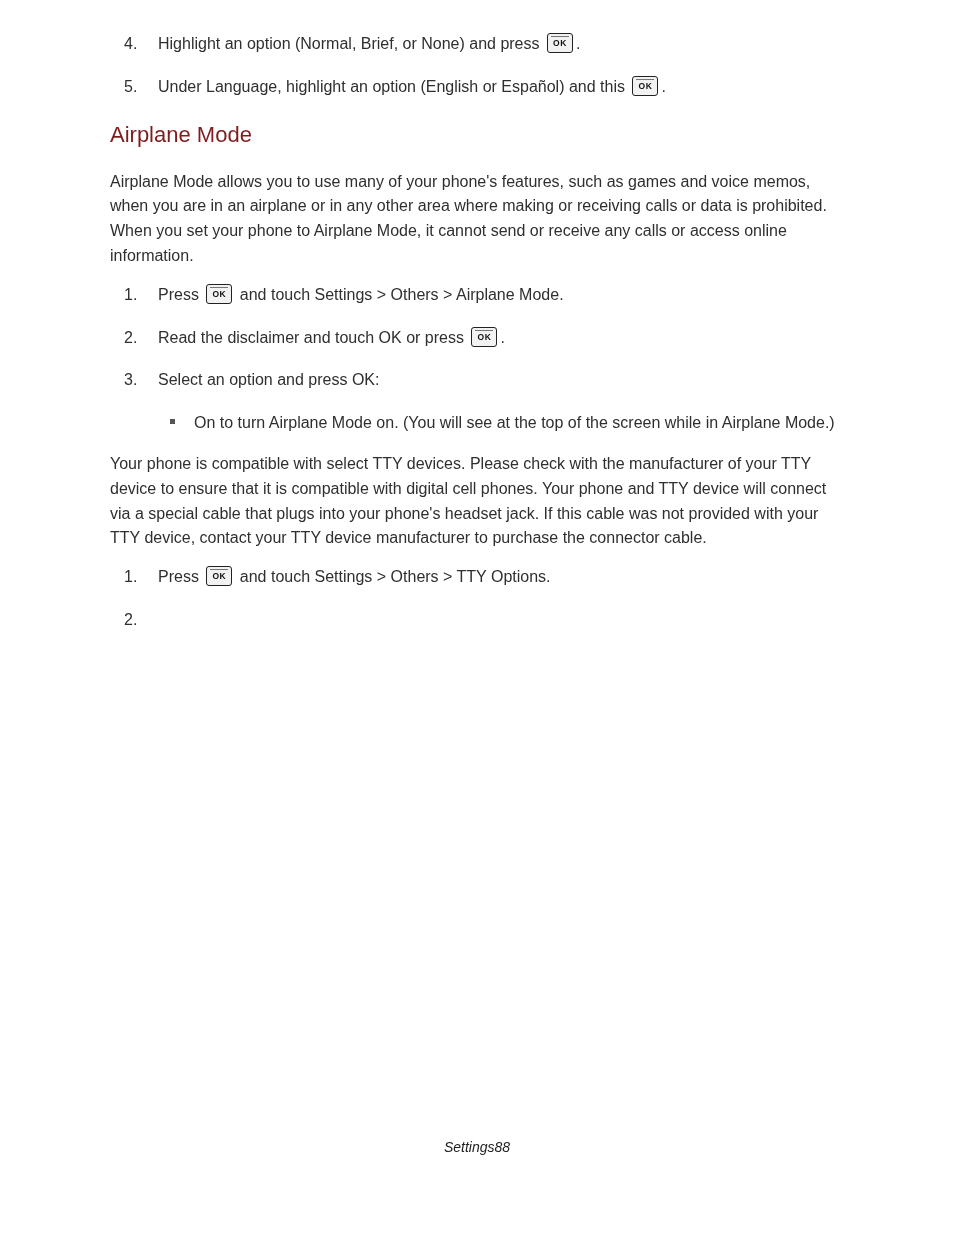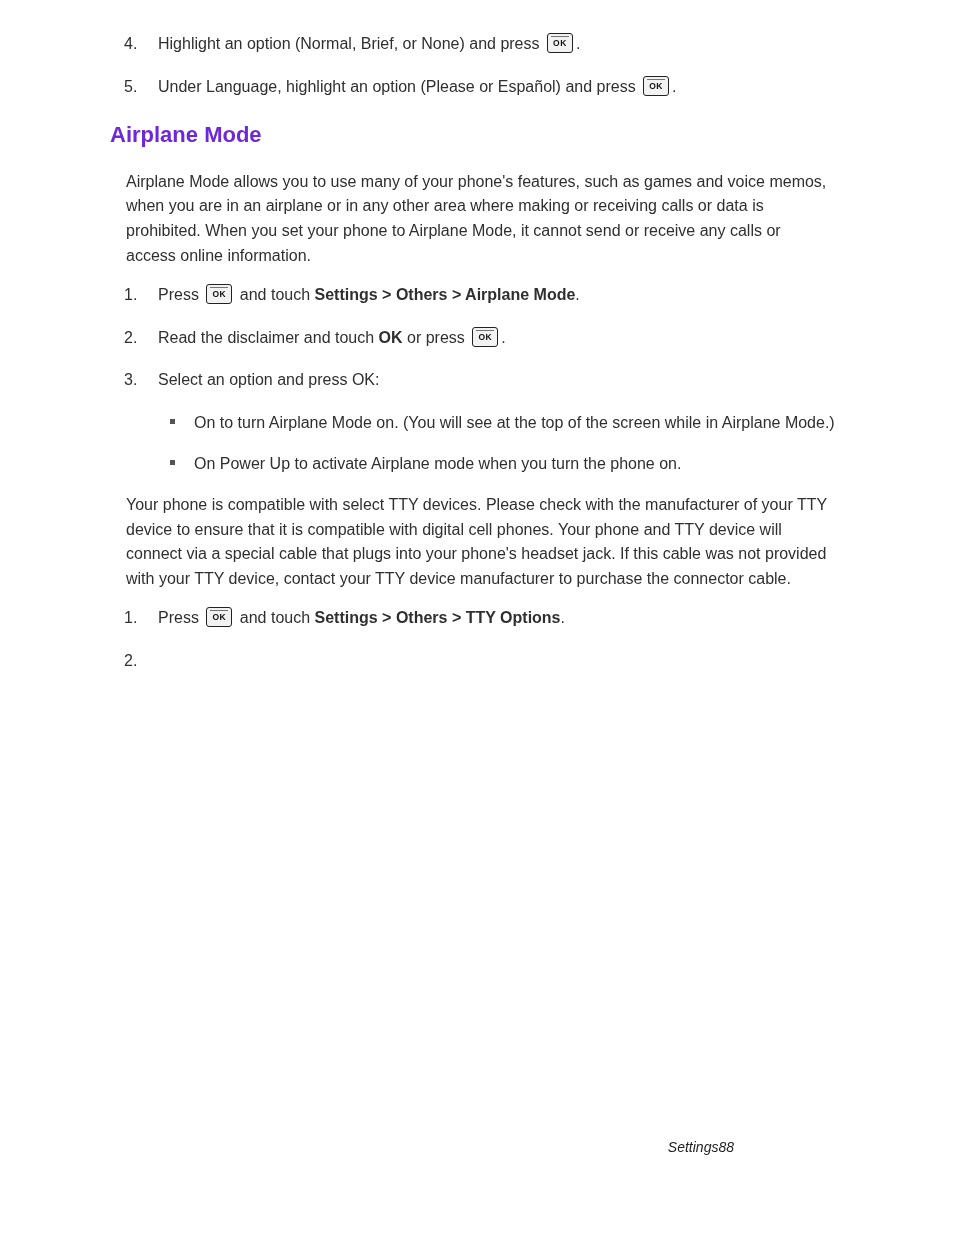--- a/index.html
+++ b/index.html
@@ -2,55 +2,55 @@
 <html><head>
 <meta charset="utf-8">
 <style>
 html,body{margin:0;padding:0}
 body{
   width:954px;height:1235px;box-sizing:border-box;
   background:#fff;color:#2f2f2f;
   font-family:Arial,Helvetica,sans-serif;font-size:16px;line-height:1.55;
   padding:32px 110px 40px 110px;
 }
-h2{font-size:22px;font-weight:700;color:#6d28d9;margin:38px 0 18px}
+h2{font-size:22px;font-weight:400;color:#7f1d1d;margin:38px 0 18px}
 h2.first{margin-top:0}
-p{margin:0 16px 14px}
+p{margin:0 0 14px}
 ol{list-style:none;padding:0;margin:0 0 14px}
 ol>li{position:relative;padding-left:48px;margin-bottom:18px}
 ol>li .num{position:absolute;left:14px;top:0}
 ul.sq{list-style:none;padding:0;margin:0 0 12px}
 ul.sq>li{position:relative;padding-left:84px;margin-bottom:16px}
 ul.sq>li::before{content:"";position:absolute;left:60px;top:8px;width:5px;height:5px;background:#555}
 .ok{
   display:inline-block;vertical-align:-4px;width:24px;height:18px;
   border:1.5px solid #222;border-radius:3px;background:#f2f2f2;
   position:relative;margin:0 3px;
 }
 .ok::before{content:"";position:absolute;left:3px;right:3px;top:2px;height:1px;background:#222;opacity:.6}
 .ok::after{content:"OK";position:absolute;left:0;right:0;bottom:0;top:3px;
   font:700 8.5px/12px Arial;text-align:center;letter-spacing:.5px;color:#111}
-.b{font-weight:700}
-.ftr{position:absolute;bottom:36px;left:110px;right:110px;display:flex;justify-content:flex-end;
+.b{font-weight:400}
+.ftr{position:absolute;bottom:36px;left:110px;right:110px;display:flex;justify-content:center;
   font-size:14px;font-style:italic;color:#222}
 .page-wrap{position:relative;height:100%}
 </style>
 </head>
 <body>
 <div class="page-wrap">
 
 <ol>
   <li>
     <span class="num">4.</span>
     <span>Highlight an option (Normal, Brief, or None) and press</span>
     <span class="ok"></span><span>.</span>
   </li>
   <li>
     <span class="num">5.</span>
-    <span>Under Language, highlight an option (Please or Español) and press</span>
+    <span>Under Language, highlight an option (English or Español) and this</span>
     <span class="ok"></span><span>.</span>
   </li>
 </ol>
 
 <h2 class="first">Airplane Mode</h2>
 <p>Airplane Mode allows you to use many of your phone's features, such as games and voice memos, when you are in an airplane or in any other area where making or receiving calls or data is prohibited. When you set your phone to Airplane Mode, it cannot send or receive any calls or access online information.</p>
 <ol>
   <li>
     <span class="num">1.</span>
     <span>Press</span>
@@ -65,21 +65,20 @@
     <span>or press</span>
     <span class="ok"></span><span>.</span>
   </li>
   <li>
     <span class="num">3.</span>
     <span>Select an option and press OK:</span>
   </li>
 </ol>
 <ul class="sq">
   <li>On to turn Airplane Mode on. (You will see       at the top of the screen while in Airplane Mode.)</li>
-  <li>On Power Up to activate Airplane mode when you turn the phone on.</li>
 </ul>
 
 <p>Your phone is compatible with select TTY devices. Please check with the manufacturer of your TTY device to ensure that it is compatible with digital cell phones. Your phone and TTY device will connect via a special cable that plugs into your phone's headset jack. If this cable was not provided with your TTY device, contact your TTY device manufacturer to purchase the connector cable.</p>
 <ol>
   <li>
     <span class="num">1.</span>
     <span>Press</span>
     <span class="ok"></span>
     <span> and touch</span>
     <span class="b">Settings &gt; Others &gt; TTY Options</span><span>.</span>

